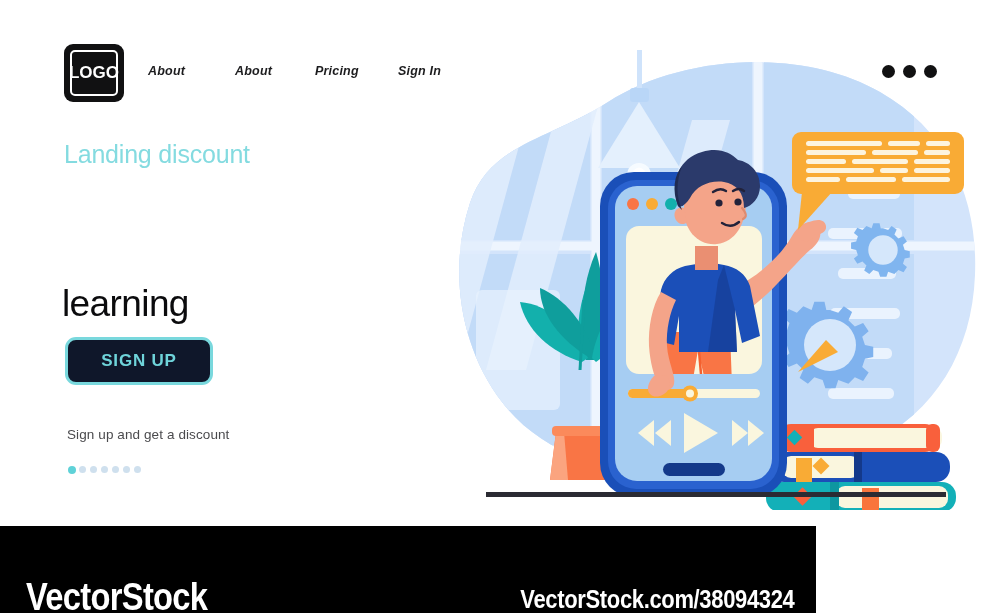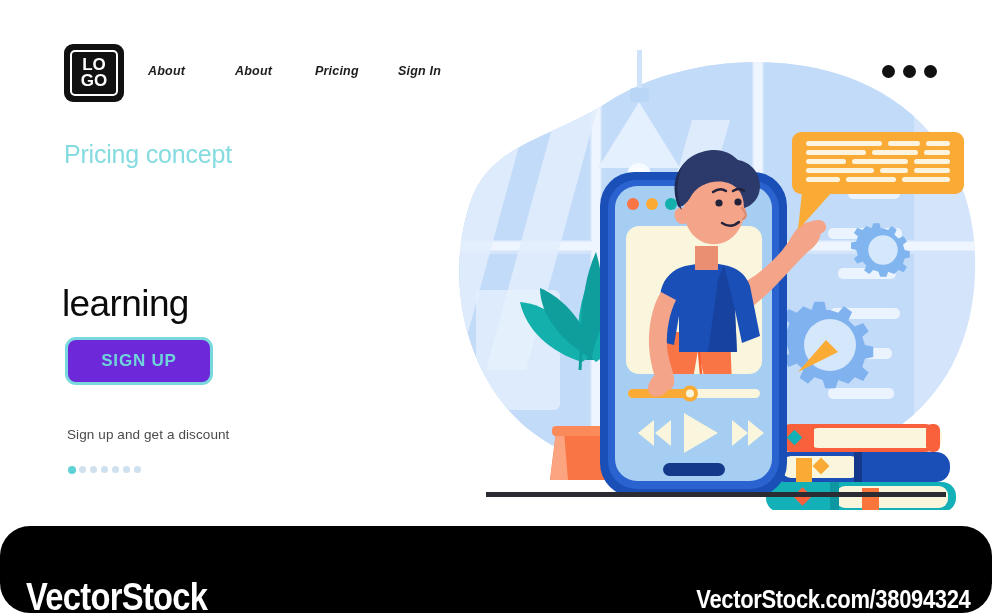--- a/index.html
+++ b/index.html
@@ -15,21 +15,21 @@
   
   .nav{position:absolute;left:0;top:0;width:1000px;height:120px;}
   .logo{
     position:absolute;left:64px;top:44px;width:60px;height:58px;
     background:#111112;border-radius:9px;
     box-sizing:border-box;
     display:flex;align-items:center;justify-content:center;
   }
   .logo-inner{
     width:48px;height:46px;border:2px solid #ffffff;border-radius:5px;
-    display:flex;flex-direction:column;align-items:center;justify-content:center;
+    display:flex;flex-direction:row;align-items:center;justify-content:center;
     box-sizing:border-box;
   }
   .logo-line{
     color:#fff;font-weight:bold;font-size:17px;line-height:16px;
     letter-spacing:0px;font-family:"Liberation Sans",sans-serif;
   }
   .navlinks{position:absolute;left:148px;top:64px;height:20px;}
   .navlink{
     position:absolute;top:0;
     font-size:12.5px;font-weight:bold;color:#1c1c1e;
@@ -53,39 +53,39 @@
   .h1{
     position:absolute;left:62px;top:186px;
     font-size:64px;font-weight:bold;color:#0b0b0d;letter-spacing:-1.6px;line-height:64px;
   }
   .h2{
     position:absolute;left:62px;top:258px;
     font-size:37px;font-weight:normal;color:#0b0b0d;letter-spacing:-0.6px;line-height:36px;margin-top:28px;
   }
   .cta{
     position:absolute;left:65px;top:337px;width:148px;height:48px;
-    border:3px solid #79d8dd;border-radius:11px;background:#6d28d9;
+    border:3px solid #79d8dd;border-radius:11px;background:#0f172a;
     color:#6fd4da;font-size:17px;font-weight:bold;letter-spacing:.8px;
     display:flex;align-items:center;justify-content:center;cursor:pointer;
     box-sizing:border-box;
   }
   .sub{
     position:absolute;left:67px;top:411px;
     font-size:13.5px;color:#4a4a4d;letter-spacing:.1px;margin-top:16px;
   }
   .dots{position:absolute;left:68px;top:466px;height:10px;}
   .dots span{position:absolute;top:0;width:7px;height:7px;border-radius:50%;background:#cfe0ee;}
   .dots span.active{background:#5fd2d8;width:8px;height:8px;top:-0.5px;}
 
   
   .art{position:absolute;left:430px;top:40px;width:570px;height:470px;}
   .art svg{display:block;}
 
   
-  .footer{position:absolute;left:0;bottom:0;width:992px;height:87px;background:#000;border-radius:30px;}
+  .footer{position:absolute;left:0;bottom:0;width:816px;height:87px;background:#000;}
   .vs-left{
     position:absolute;left:26px;top:50px;
     color:#fff;font-size:38px;font-weight:bold;letter-spacing:-0.8px;
     transform:scaleX(.86);transform-origin:left center;
     font-family:"Liberation Sans",sans-serif;
   }
   .vs-right{
     position:absolute;right:22px;top:59px;
     color:#fff;font-size:25px;font-weight:bold;letter-spacing:-0.4px;
     transform:scaleX(.88);transform-origin:right center;
@@ -114,21 +114,21 @@
       <a class="navlink nl3">Sign In</a>
     </div>
 
     <div class="kebab">
       <i></i>
       <i></i>
       <i></i>
     </div>
   </div>
 
-  <div class="eyebrow">Pricing concept</div>
+  <div class="eyebrow">Landing discount</div>
   <div class="h2">learning</div>
 
   <div class="cta">SIGN UP</div>
   <div class="sub">Sign up and get a discount</div>
 
   <div class="dots">
       <span class="active" style="left: 0px;"></span>
       <span style="left: 11px;"></span>
       <span style="left: 22px;"></span>
       <span style="left: 33px;"></span>

